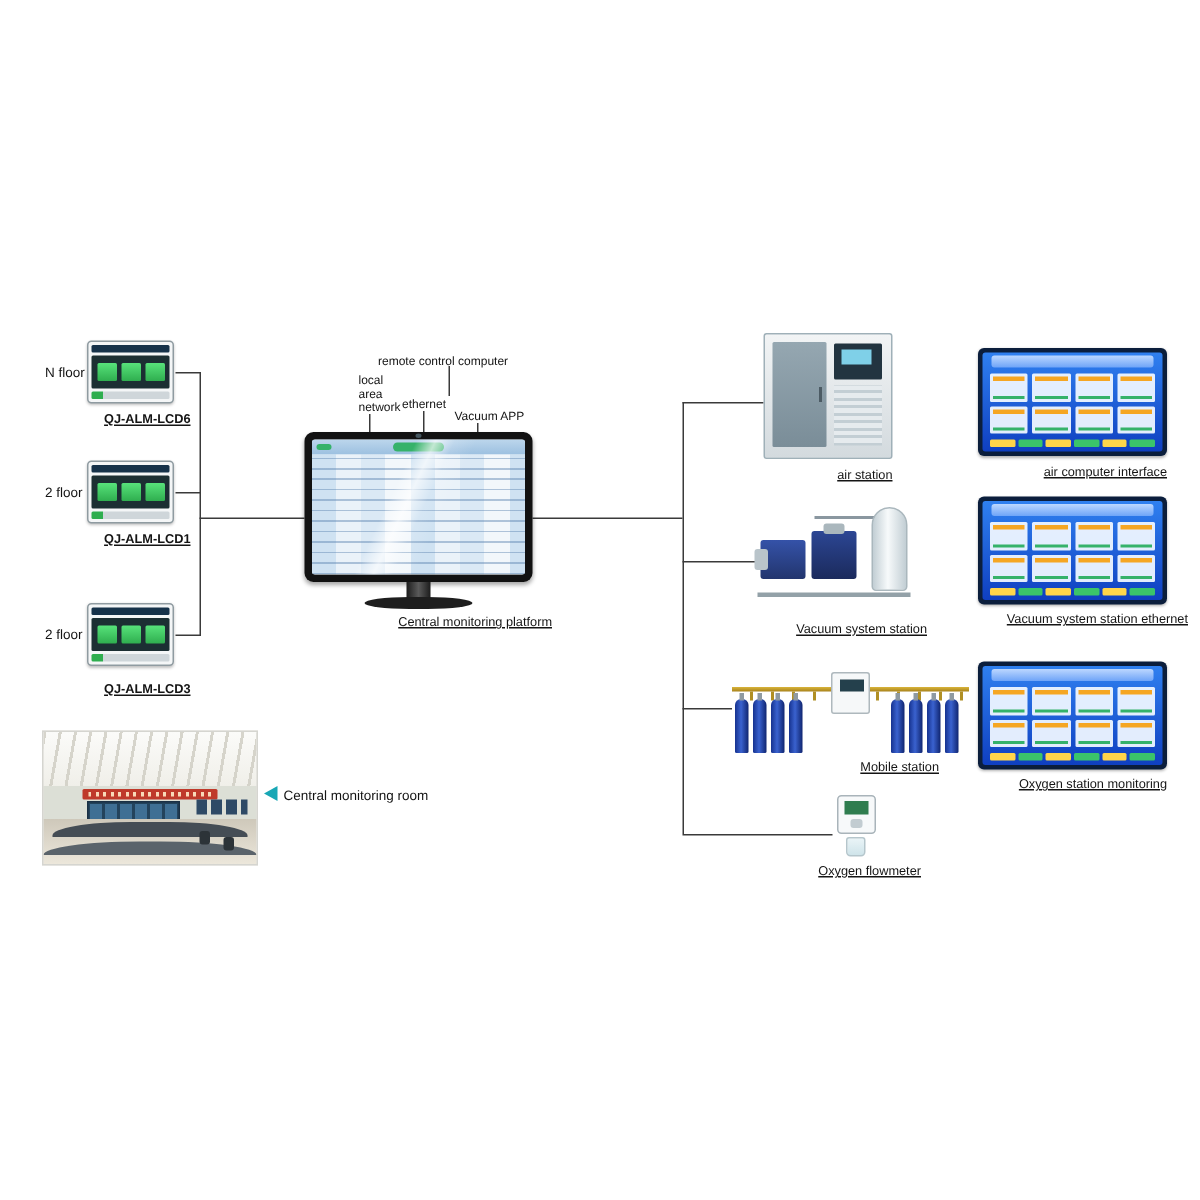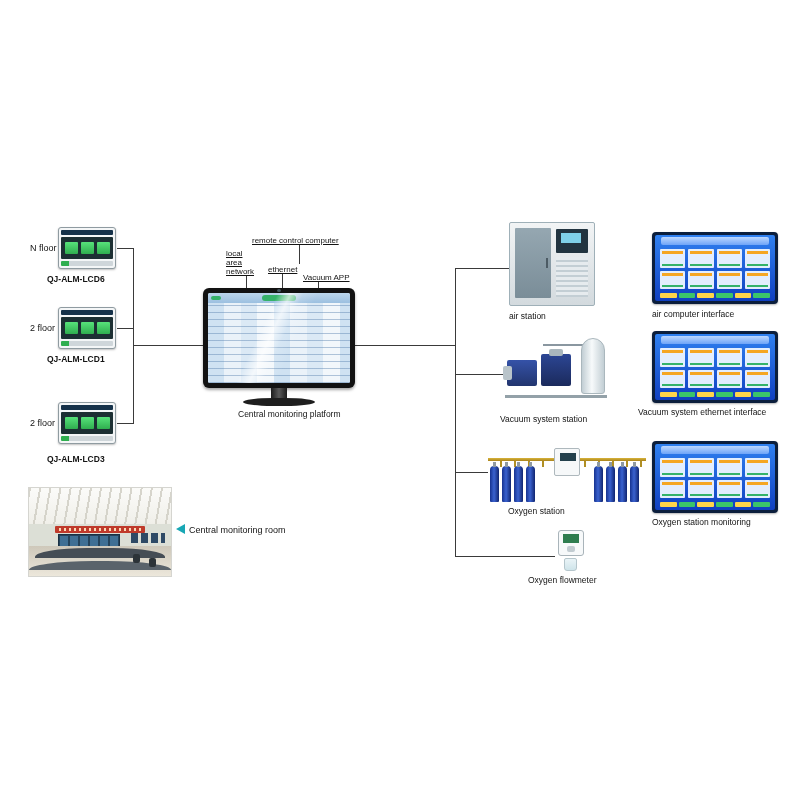--- a/index.html
+++ b/index.html
@@ -5,23 +5,23 @@
   *{margin:0;padding:0;box-sizing:border-box;}
   html,body{width:800px;height:800px;background:#ffffff;}
   body{font-family:"Liberation Sans",sans-serif;color:#141414;}
   .canvas{position:relative;width:800px;height:800px;background:#fff;overflow:hidden;}
 
   
   .line{position:absolute;background:#3a3a3a;}
   .line.h{height:1px;}
   .line.v{width:1px;}
   .lbl{position:absolute;font-size:9px;color:#141414;white-space:nowrap;}
-  .lbl-s{font-size:8px;text-decoration:underline;}
+  .lbl-s{font-size:8px;}
   .cap{font-size:8.5px;}
-  .ctr{text-align:left;}
+  .ctr{text-align:right;text-decoration:underline;}
 
   
   .alarm-panel{position:absolute;width:58px;height:42px;background:#f4f6f7;border:1px solid #8f9ba1;
     border-radius:3px;box-shadow:0 1px 2px rgba(0,0,0,.25);padding:2px;}
   .ap-head{height:5px;background:#16324a;border-radius:1px;margin-bottom:2px;}
   .ap-screen{height:22px;background:#1c2f33;border-radius:1px;display:flex;align-items:center;
     justify-content:space-around;padding:2px;}
   .ap-digit{width:13px;height:12px;background:linear-gradient(180deg,#57e27a,#2fae4f);border-radius:1px;}
   .ap-foot{height:5px;margin-top:2px;background:linear-gradient(90deg,#2fae4f 0 8px,#cfd6da 8px 100%);border-radius:1px;}
 
@@ -186,21 +186,21 @@
     <div class="ap-screen">
         <span class="ap-digit"></span>
         <span class="ap-digit"></span>
         <span class="ap-digit"></span>
       </div>
     <div class="ap-foot"></div>
   </div>
   <span class="lbl cap ctr" style="left:47px;top:454px;width:80px;font-weight:bold">QJ-ALM-LCD3</span>
 
   <span class="lbl lbl-s" style="left:252px;top:236px">remote control computer</span>
-  <span class="lbl lbl-s" style="left:226px;top:249px;width:34px;white-space:normal;line-height:9px">local area network</span>
+  <span class="lbl lbl-s" style="left:239px;top:249px;width:34px;white-space:normal;line-height:9px">local area network</span>
   <span class="lbl lbl-s" style="left:268px;top:265px">ethernet</span>
   <span class="lbl lbl-s" style="left:303px;top:273px">Vacuum APP</span>
 
   <div class="monitor">
     <div class="mon-cam"></div>
     <div class="mon-screen">
       <div class="mon-header">
         <div class="mon-pill"></div>
       </div>
       <div class="mon-table"></div>
@@ -237,21 +237,21 @@
         <span class="cyl"></span>
         <span class="cyl"></span>
       </div>
     <div class="cyl-group" style="left:106px">
         <span class="cyl"></span>
         <span class="cyl"></span>
         <span class="cyl"></span>
         <span class="cyl"></span>
       </div>
   </div>
-  <span class="lbl cap ctr" style="left:508px;top:506px;width:118px">Oxygen station</span>
+  <span class="lbl cap ctr" style="left:508px;top:506px;width:118px">Mobile station</span>
 
   <div class="flow">
     <div class="flow-body"></div>
     <div class="flow-screen"></div>
     <div class="flow-knob"></div>
     <div class="flow-bottle"></div>
   </div>
   <span class="lbl cap ctr" style="left:528px;top:575px;width:86px">Oxygen flowmeter</span>
 
   <div class="iface" style="left:652px;top:232px">
@@ -295,21 +295,21 @@
       <div class="iface-footer">
           <span class="iface-dot"></span>
           <span class="iface-dot"></span>
           <span class="iface-dot"></span>
           <span class="iface-dot"></span>
           <span class="iface-dot"></span>
           <span class="iface-dot"></span>
         </div>
     </div>
   </div>
-  <span class="lbl cap ctr" style="left:638px;top:407px;width:154px">Vacuum system ethernet interface</span>
+  <span class="lbl cap ctr" style="left:638px;top:407px;width:154px">Vacuum system station ethernet</span>
 
   <div class="iface" style="left:652px;top:441px">
     <div class="iface-screen">
       <div class="iface-title"></div>
       <div class="iface-grid">
           <span class="iface-cell"></span>
           <span class="iface-cell"></span>
           <span class="iface-cell"></span>
           <span class="iface-cell"></span>
           <span class="iface-cell"></span>

